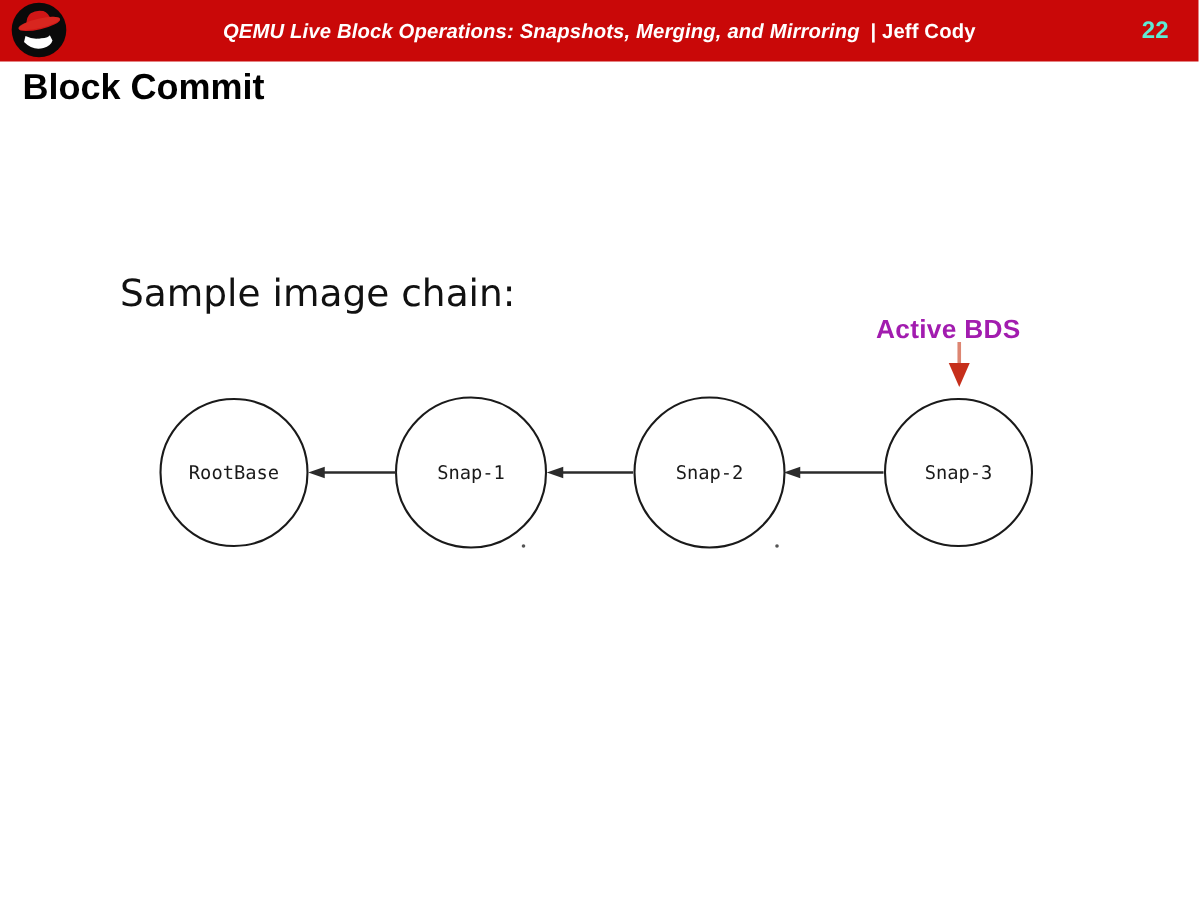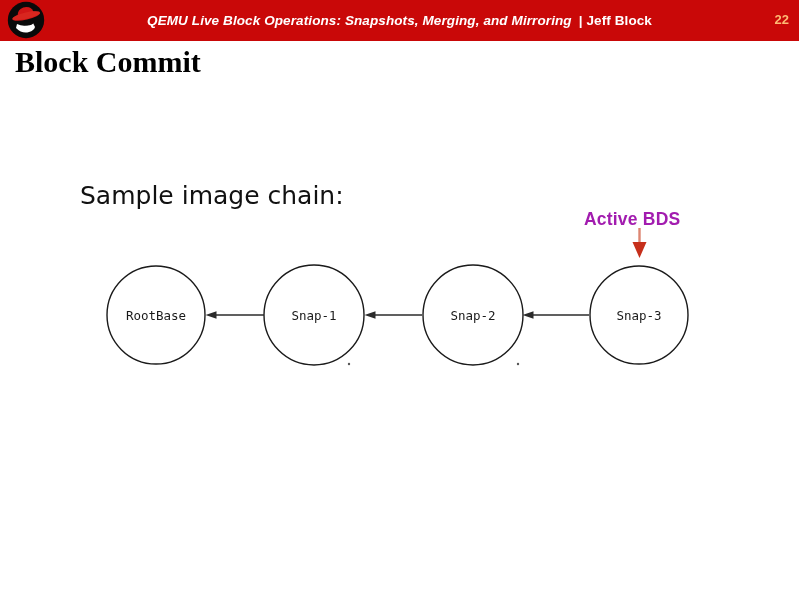--- a/index.html
+++ b/index.html
@@ -25,31 +25,30 @@
     position: absolute; left: 0; top: 0;
     width: 100%; height: 41px;
     display: flex; align-items: center; justify-content: center;
     color: #ffffff; font-size: 13.5px; font-weight: bold;
     letter-spacing: 0.1px;
     white-space: nowrap;
   }
   .t-italic { font-style: italic; }
   .t-byline { font-style: normal; margin-left: 7px; }
   .page-num {
-    position: absolute; right: 10px; top: 12px;
-    color: #fdba74; font-size: 13px; font-weight: bold;
+    position: absolute; right: 20px; top: 12px;
+    color: #5eead4; font-size: 16px; font-weight: bold;
   }
 
   
   .slide-title {
     position: absolute; left: 15px; top: 45px;
     margin: 0;
-    font-size: 30px; font-weight: bold; color: #000000;
+    font-size: 24px; font-weight: bold; color: #000000;
     letter-spacing: 0px;
-    font-family: Liberation Serif, serif;
   }
   .subtitle {
     position: absolute; left: 80px; top: 181px;
     font-family: "DejaVu Sans", sans-serif;
     font-size: 25px; font-weight: normal; color: #111111; text-align: center;
   }
   .active-bds {
     position: absolute; left: 584px; top: 209px;
     font-size: 17.5px; font-weight: bold; color: #a21caf;
     letter-spacing: 0.2px;
@@ -81,21 +80,21 @@
       <path d="M11,20 Q13,24 19,24.5 Q25,25 27,21.5 L26.3,19 Q19,22 12,18.6 Z" fill="#0a0a0a"></path>
       <g transform="rotate(-13 19 14)">
         <path d="M10.5,14.5 Q11,8.5 15,6.8 Q19,5.2 23.5,7.2 Q26.8,9 27.3,14.6 Z" fill="#d01616"></path>
         <ellipse cx="19" cy="15" rx="14.2" ry="3.6" fill="#d01616"></ellipse>
         <ellipse cx="19" cy="14.6" rx="14.2" ry="3.2" fill="#e33a2a" opacity="0.45"></ellipse>
       </g>
     </svg>
 
     <div class="topbar-title">
       <span class="t-italic">QEMU Live Block Operations: Snapshots, Merging, and Mirroring</span>
-      <span class="t-byline">| Jeff Block</span>
+      <span class="t-byline">| Jeff Cody</span>
     </div>
 
     <div class="page-num">22</div>
   </header>
 
   <h1 class="slide-title">Block Commit</h1>
 
   <div class="subtitle">Sample image chain:</div>
 
   <div class="active-bds">Active BDS</div>

